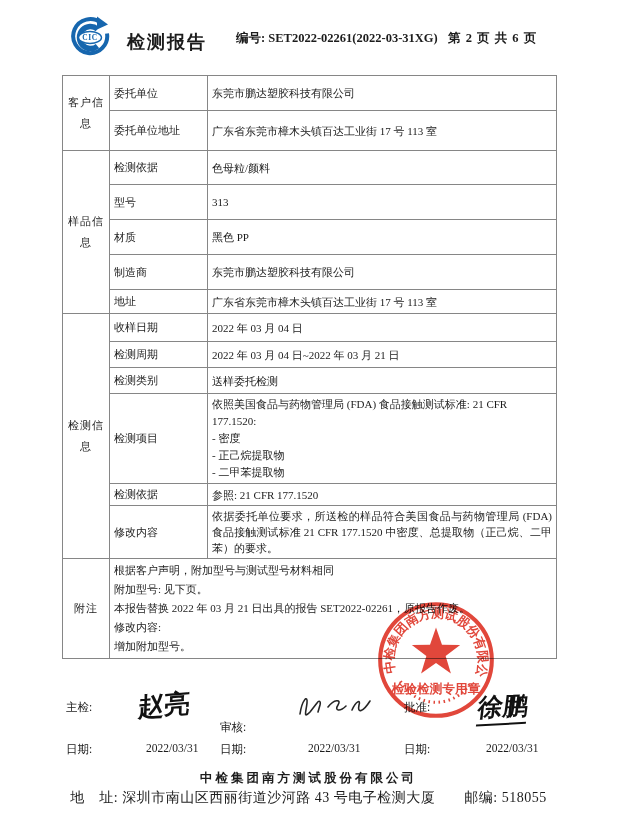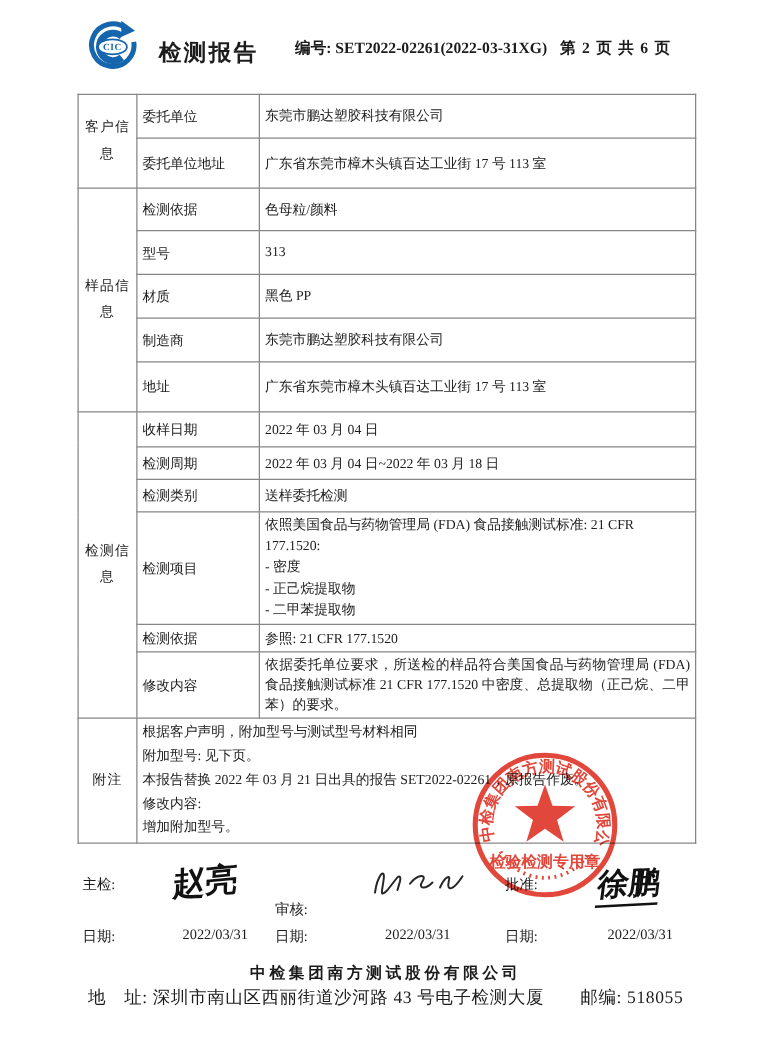--- a/index.html
+++ b/index.html
@@ -90,33 +90,33 @@
       <td class="val">313</td>
     </tr>
     <tr style="height:35px">
       <td class="lab">材质</td>
       <td class="val">黑色 PP</td>
     </tr>
     <tr style="height:35px">
       <td class="lab">制造商</td>
       <td class="val">东莞市鹏达塑胶科技有限公司</td>
     </tr>
-    <tr style="height:40px">
+    <tr style="height:24px">
       <td class="lab">地址</td>
       <td class="val">广东省东莞市樟木头镇百达工业街 17 号 113 室</td>
     </tr>
 
     <tr style="height:28px">
       <td class="cat" rowspan="6">检测信息</td>
       <td class="lab">收样日期</td>
       <td class="val">2022 年 03 月 04 日</td>
     </tr>
     <tr style="height:26px">
       <td class="lab">检测周期</td>
-      <td class="val">2022 年 03 月 04 日~2022 年 03 月 18 日</td>
+      <td class="val">2022 年 03 月 04 日~2022 年 03 月 21 日</td>
     </tr>
     <tr style="height:26px">
       <td class="lab">检测类别</td>
       <td class="val">送样委托检测</td>
     </tr>
     <tr style="height:85px">
       <td class="lab">检测项目</td>
       <td class="val items">
         <span class="line">依照美国食品与药物管理局 (FDA) 食品接触测试标准: 21 CFR</span>
         <span class="line">177.1520:</span>

